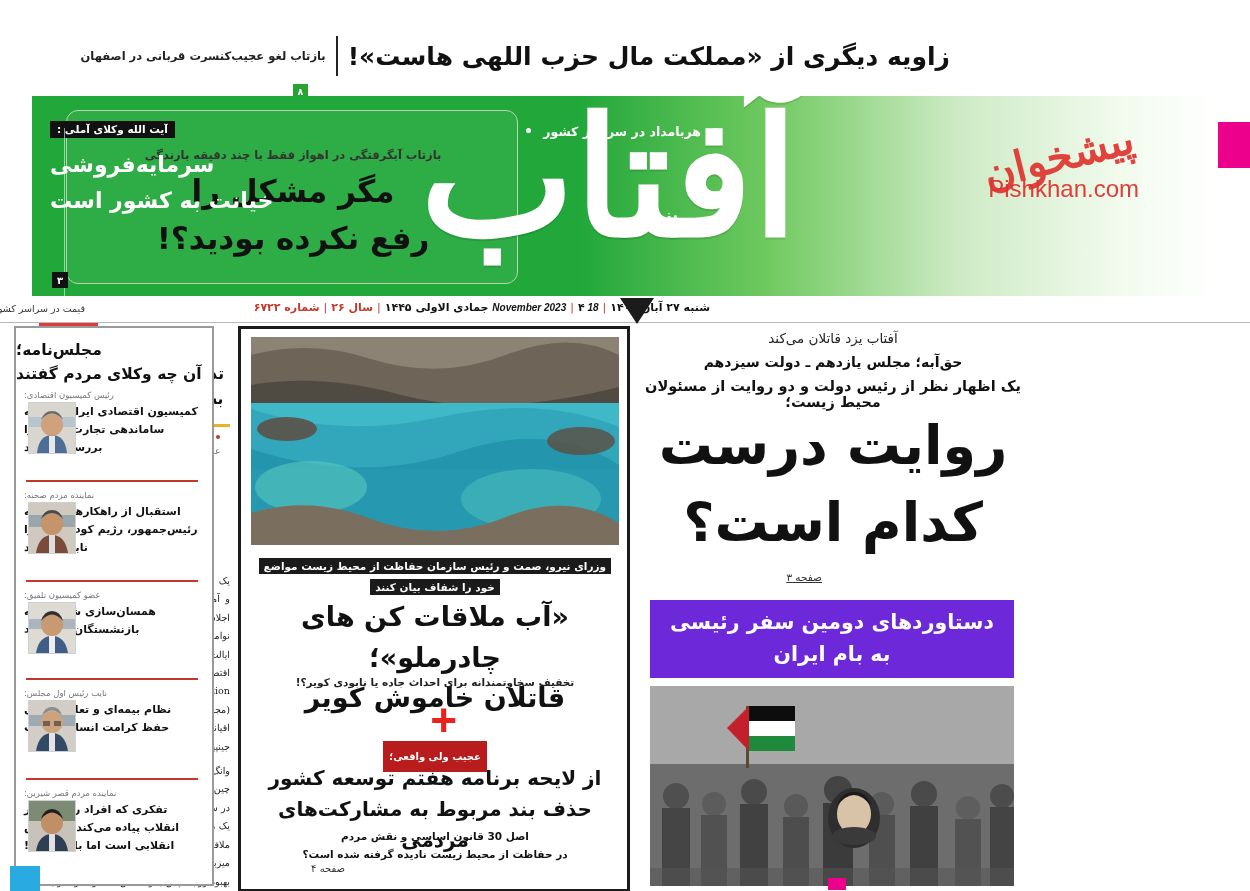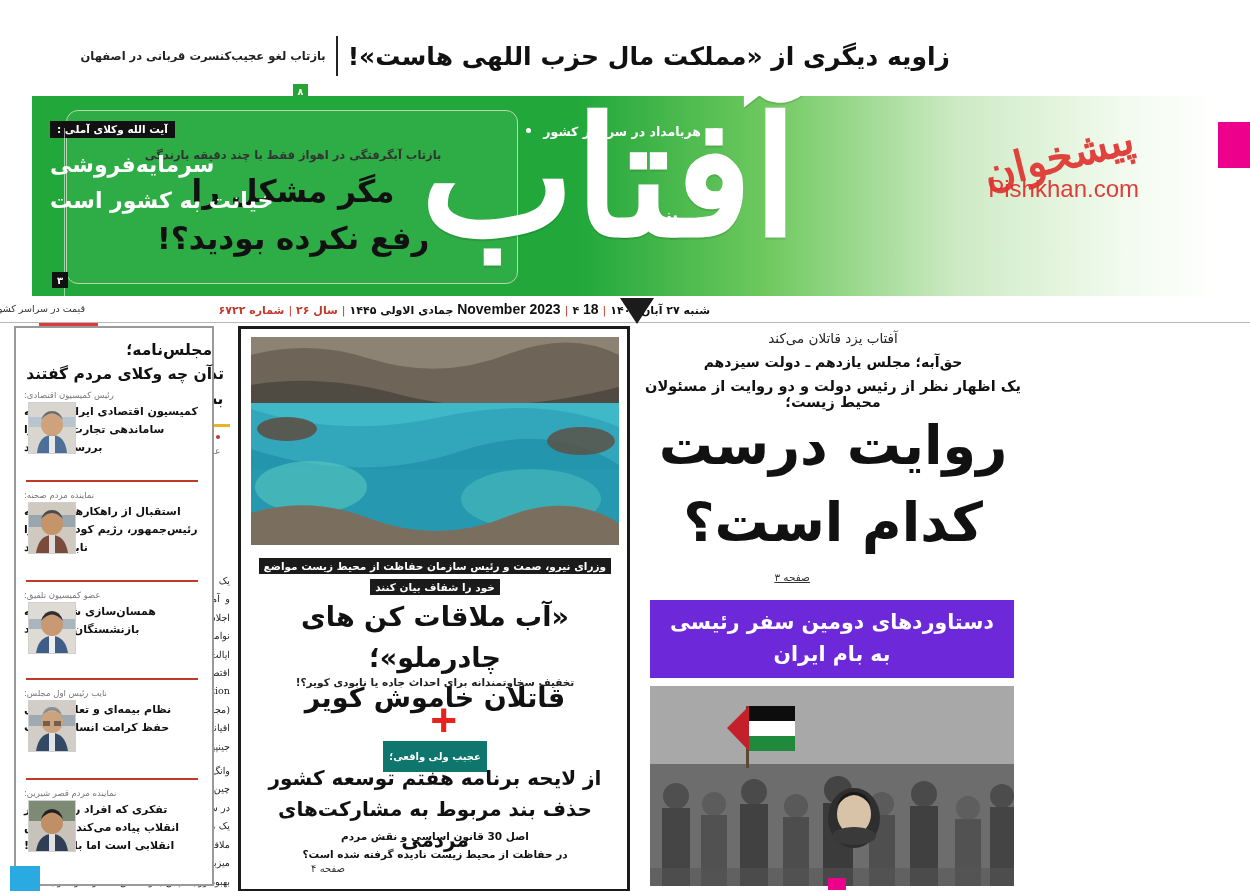--- a/index.html
+++ b/index.html
@@ -47,21 +47,21 @@
   .mast-right .pg{position:absolute;left:2px;top:154px;width:16px;height:16px;background:#111;color:#fff;font-size:10px;
     display:flex;align-items:center;justify-content:center;font-weight:bold;}
   .mast-vline{position:absolute;left:14px;top:10px;width:1px;height:180px;background:rgba(255,255,255,.55);}
 
   .pink-sq{position:absolute;left:1218px;top:122px;width:32px;height:46px;background:#ec008c;}
 
   
   .datebar{position:absolute;left:0;top:298px;width:1250px;height:24px;border-bottom:1px solid #b9b9b9;}
   .datebar .center{position:absolute;right:540px;top:3px;font-size:11px;font-weight:bold;color:#111;white-space:nowrap;}
   .datebar .center .sep{color:#c0392b;margin:0 4px;font-weight:normal;}
-  .datebar .center .en{font-family:"Liberation Sans",sans-serif;font-size:14px;font-weight:600;}
+  .datebar .center .en{font-family:"Liberation Sans",sans-serif;font-size:10px;font-weight:600;font-style:italic;}
   .datebar .center .red{color:#c0392b;}
   .datebar .price{position:absolute;right:1165px;top:5px;font-size:9.5px;color:#333;white-space:nowrap;}
   .datebar .tri{position:absolute;right:596px;top:0;width:0;height:0;
     border-left:17px solid transparent;border-right:17px solid transparent;border-top:26px solid #1b1b1b;}
 
   
   .col-left{position:absolute;right:1020px;top:326px;width:208px;height:558px;}
   .col-center{position:absolute;right:620px;top:326px;width:386px;height:560px;border:3px solid #1b1b1b;background:#fff;}
   .col-main{position:absolute;right:228px;top:326px;width:378px;height:560px;}
   .col-right{position:absolute;left:14px;top:326px;width:196px;height:556px;border:2px solid #9a9a9a;background:#fff;}
@@ -83,40 +83,40 @@
   
   .cc-photo{position:absolute;right:8px;top:8px;width:368px;height:208px;overflow:hidden;background:#9fc7cf;}
   .cc-label{position:absolute;right:16px;top:226px;width:352px;text-align:center;}
   .cc-label span{background:#1b1b1b;color:#fff;font-size:10.5px;font-weight:bold;padding:2px 5px;line-height:1.85;
     box-decoration-break:clone;-webkit-box-decoration-break:clone;}
   .cc-h1{position:absolute;right:14px;top:268px;width:356px;text-align:center;font-size:27px;font-weight:bold;
     line-height:1.5;letter-spacing:-.6px;}
   .cc-sub{position:absolute;right:14px;top:345px;width:356px;text-align:center;font-size:10.5px;font-weight:700;color:#222;line-height:1.7;}
   .cc-plus{position:absolute;right:170px;top:368px;font-size:46px;color:#e8221f;font-weight:bold;line-height:1;font-family:"Liberation Sans",sans-serif;}
   .cc-label2{position:absolute;right:16px;top:416px;width:352px;text-align:center;}
-  .cc-label2 span{background:#0f766e;color:#fff;font-size:10px;font-weight:bold;padding:10px 6px;}
+  .cc-label2 span{background:#b91c1c;color:#fff;font-size:10px;font-weight:bold;padding:10px 6px;}
   .cc-h2{position:absolute;right:14px;top:434px;width:356px;text-align:center;font-size:20px;font-weight:bold;line-height:1.55;letter-spacing:-.4px;}
   .cc-sub2{position:absolute;right:14px;top:498px;width:356px;text-align:center;font-size:10.5px;font-weight:700;line-height:1.75;}
   .cc-page{position:absolute;right:282px;top:534px;font-size:10px;color:#333;}
 
   
   .mc-kicker{position:absolute;right:0;top:4px;width:378px;text-align:center;font-size:13.5px;color:#222;}
   .mc-k2{position:absolute;right:0;top:28px;width:378px;text-align:center;font-size:14px;font-weight:bold;}
   .mc-k3{position:absolute;right:0;top:52px;width:378px;text-align:center;font-size:14.5px;font-weight:bold;}
   .mc-h1{position:absolute;right:0;top:82px;width:378px;text-align:center;font-size:54px;font-weight:bold;
     line-height:1.42;letter-spacing:-1.4px;}
-  .mc-page{position:absolute;right:212px;top:245px;font-size:10.5px;color:#333;text-decoration:underline;}
+  .mc-page{position:absolute;right:200px;top:245px;font-size:10.5px;color:#333;text-decoration:underline;}
   .mc-darkbox{position:absolute;right:8px;top:274px;width:364px;height:78px;background:#6d28d9;
     display:flex;align-items:center;justify-content:center;}
   .mc-darkbox span{color:#fff;font-size:20.5px;font-weight:bold;text-align:center;line-height:1.55;letter-spacing:-.4px;}
   .mc-photo{position:absolute;right:8px;top:360px;width:364px;height:200px;overflow:hidden;background:#8a8a8a;}
   .mc-pinksq{position:absolute;right:176px;top:552px;width:18px;height:12px;background:#ec008c;}
 
   
-  .rs-title{position:absolute;left:0;right:0;top:10px;text-align:right;font-size:15.5px;font-weight:bold;line-height:1.55;}
+  .rs-title{position:absolute;left:0;right:0;top:10px;text-align:left;font-size:15.5px;font-weight:bold;line-height:1.55;}
   .rs-item{position:absolute;left:8px;width:178px;}
   .rs-role{font-size:8.5px;color:#777;text-align:left;display:block;margin-bottom:3px;}
   .rs-text{font-size:11px;font-weight:bold;line-height:1.62;text-align:left;letter-spacing:-.2px;}
   .rs-thumb{position:absolute;left:4px;top:12px;width:46px;height:50px;border:1px solid #cfcfcf;overflow:hidden;background:#ccc;}
   .rs-sep{position:absolute;left:10px;width:172px;height:1.5px;background:#c0392b;}
   .rs-bluesq{position:absolute;left:-6px;top:538px;width:30px;height:26px;background:#29abe2;}
 
   
   .wm{position:absolute;right:115px;top:132px;pointer-events:none;z-index:40;}
   .wm .scr{font-family:"DejaVu Serif",serif;font-size:42px;color:#e0332f;font-weight:bold;

